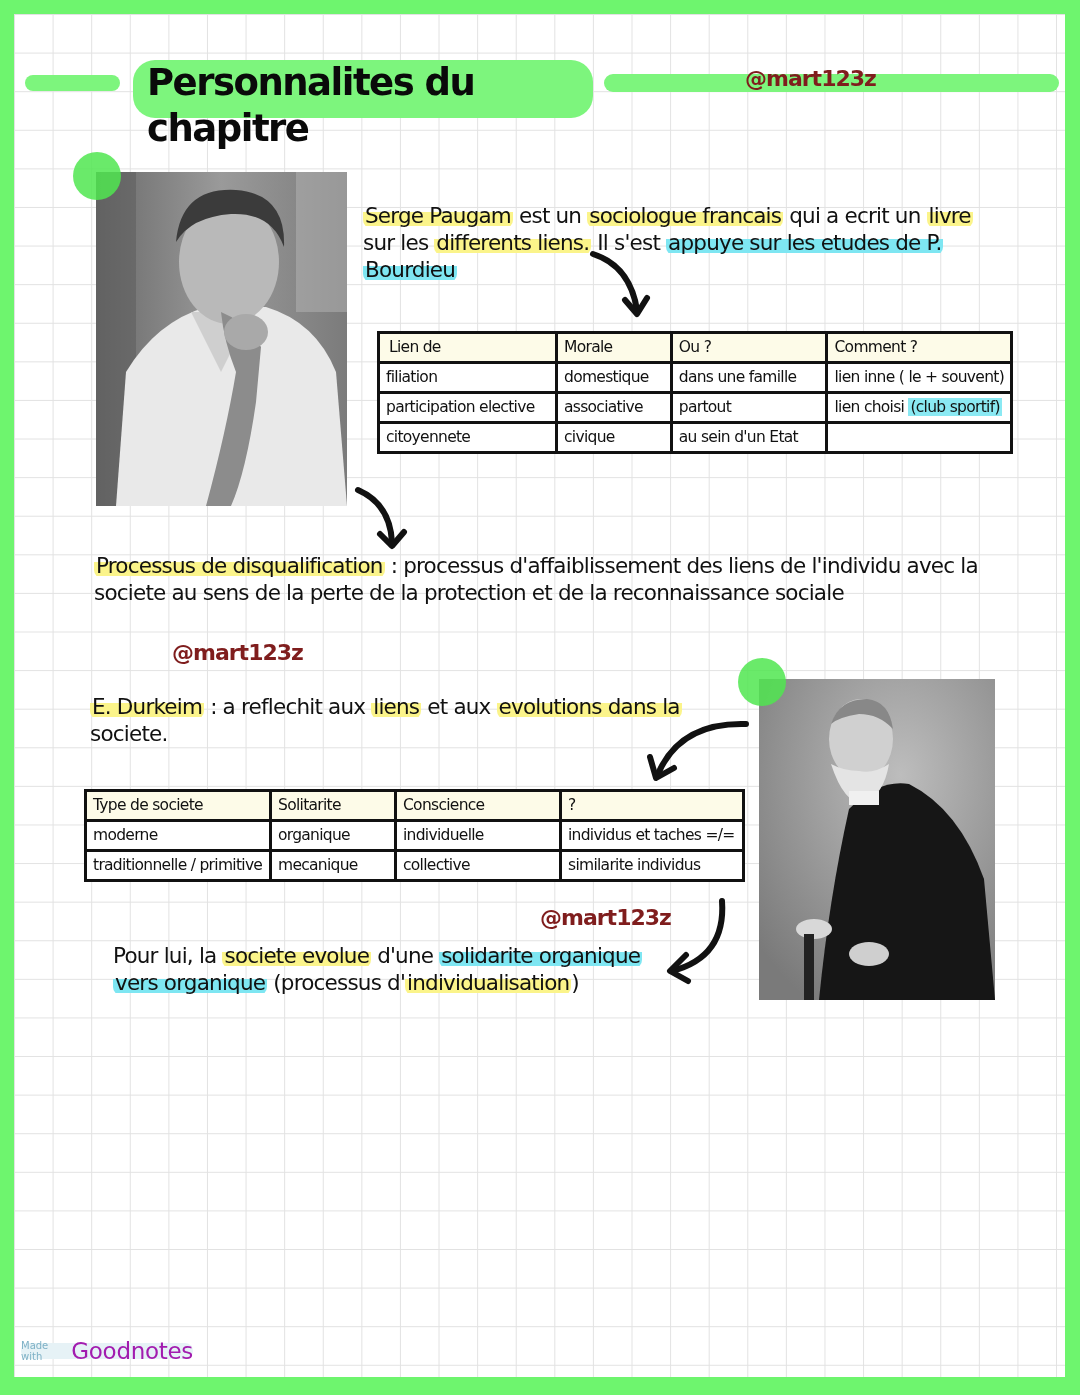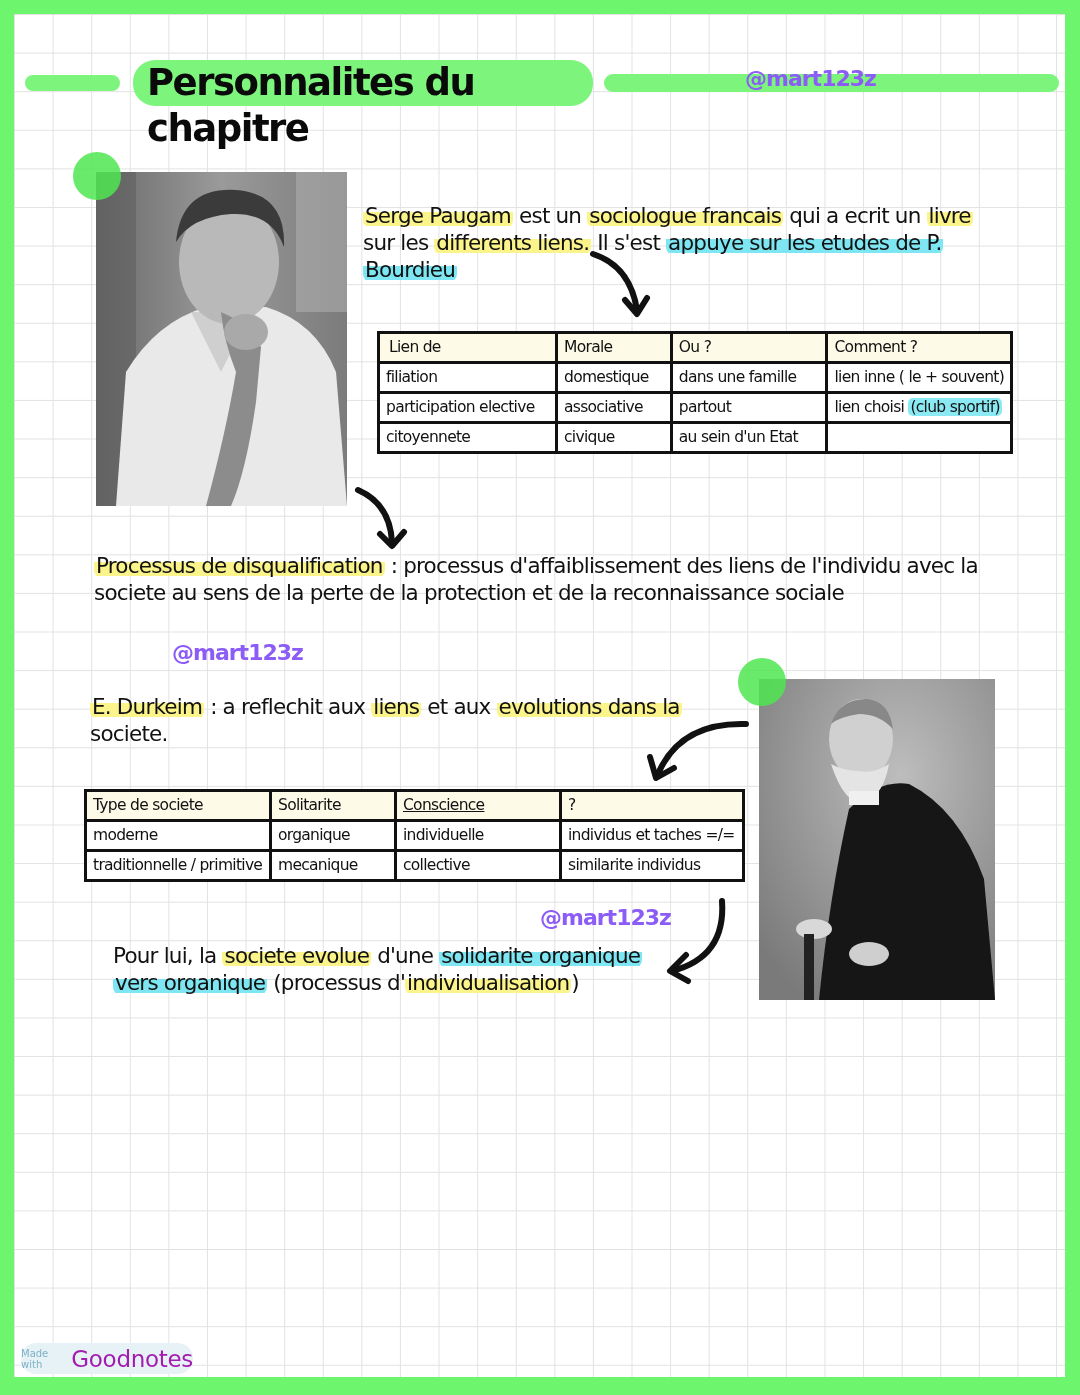--- a/index.html
+++ b/index.html
@@ -23,64 +23,64 @@
     .frame-right { right: 0; top: 0; width: 15px; height: 1395px; }
 
     .abs { position: absolute; }
     .bar { background: #7df57d; border-radius: 12px; }
     .title-pill {
       background: #7df57d; border-radius: 22px;
       font-family: "DejaVu Sans", sans-serif; font-weight: bold;
       font-size: 37px; letter-spacing: -1.5px; line-height: 46px;
       padding: 0 14px; color: #0a0a0a;
     }
-    .handle { font-weight: bold; font-size: 22px; letter-spacing: -1px; color: #8b5cf6; }
+    .handle { font-weight: bold; font-size: 22px; letter-spacing: -1px; color: #7f1d1d; }
 
     .dot { width: 48px; height: 48px; border-radius: 50%; background: rgba(80, 230, 80, 0.85); z-index: 3; }
 
     .photo { overflow: hidden; }
     .photo svg { display: block; }
 
     .para { font-size: 21.5px; line-height: 27px; letter-spacing: -0.8px; color: #111; }
     .hl-y { background: linear-gradient(to bottom, transparent 35%, #fbf48a 35%, #fbf48a 92%, transparent 92%); border-radius: 8px; padding: 0 2px; }
     .hl-c { background: linear-gradient(to bottom, transparent 35%, #7ee6f2 35%, #7ee6f2 92%, transparent 92%); border-radius: 8px; padding: 0 2px; }
 
     table.sheet {
       position: absolute; border-collapse: collapse;
       border: 3px solid #111; background: #fff;
       font-size: 15.5px; letter-spacing: -0.7px;
     }
     table.sheet td {
       border: 3px solid #111; padding: 1px 6px 2px 6px;
       vertical-align: middle; white-space: nowrap; height: 24px;
     }
     table.sheet tr.head td { background: #fdfbe8; }
-    .small-hl { background: #8ae9f3; border-radius: 5px; padding: 0 2px; }
+    .small-hl { background: #8ae9f3; border-radius: 0; padding: 0 2px; }
 
     .arrow { position: absolute; z-index: 2; }
 
     .goodnotes {
       position: absolute; left: 21px; top: 1343px;
-      width: 172px; height: 31px; border-radius: 16px;
+      width: 172px; height: 16px; border-radius: 16px;
       background: #e6f2f6; display: flex; align-items: center; justify-content: center; gap: 6px;
       z-index: 2;
     }
     .goodnotes .made { font-size: 10px; color: #7eb1c6; }
     .goodnotes .brand { font-size: 23px; color: #a21caf; letter-spacing: -0.3px; }
   </style>
 </head>
 <body>
 
 <div class="frame-top"></div>
 <div class="frame-bottom"></div>
 <div class="frame-left"></div>
 <div class="frame-right"></div>
 
 <div class="abs bar" style="left:25px; top:75px; width:95px; height:16px;"></div>
-<div class="abs title-pill" style="left:133px; top:60px; width:432px; height:46px;">
+<div class="abs title-pill" style="left:133px; top:60px; width:432px; height:58px;">
   <span>Personnalites du chapitre</span>
 </div>
 <div class="abs bar" style="left:604px; top:74px; width:455px; height:18px;"></div>
 <div class="abs handle" style="left:745px; top:66px; z-index:2;">@mart123z</div>
 
 <div class="abs dot" style="left:73px; top:152px;"></div>
 <div class="abs photo" style="left:96px; top:172px; width:251px; height:334px;">
   <svg width="251" height="334" viewBox="0 0 251 334">
     <defs>
       <linearGradient id="bg1" x1="0" y1="0" x2="1" y2="0">
@@ -182,21 +182,21 @@
 <svg class="arrow" style="left:640px; top:712px;" width="115" height="75" viewBox="0 0 115 75">
   <path d="M106 12 Q40 10 18 62" stroke="#111" stroke-width="6" fill="none" stroke-linecap="round"></path>
   <path d="M10 45 L16 66 L34 56" stroke="#111" stroke-width="6" fill="none" stroke-linecap="round" stroke-linejoin="round"></path>
 </svg>
 
 <table class="sheet" style="left:84px; top:789px; width:661px;">
   <tbody>
       <tr class="head">
     <td style="width:170px;">Type de societe</td>
     <td style="width:110px;">Solitarite</td>
-    <td style="width:150px;text-decoration:underline;">Conscience</td>
+    <td style="width:150px;">Conscience</td>
     <td>?</td>
   </tr>
   <tr>
     <td>moderne</td>
     <td>organique</td>
     <td>individuelle</td>
     <td>individus et taches =/=</td>
   </tr>
   <tr>
     <td>traditionnelle / primitive</td>

